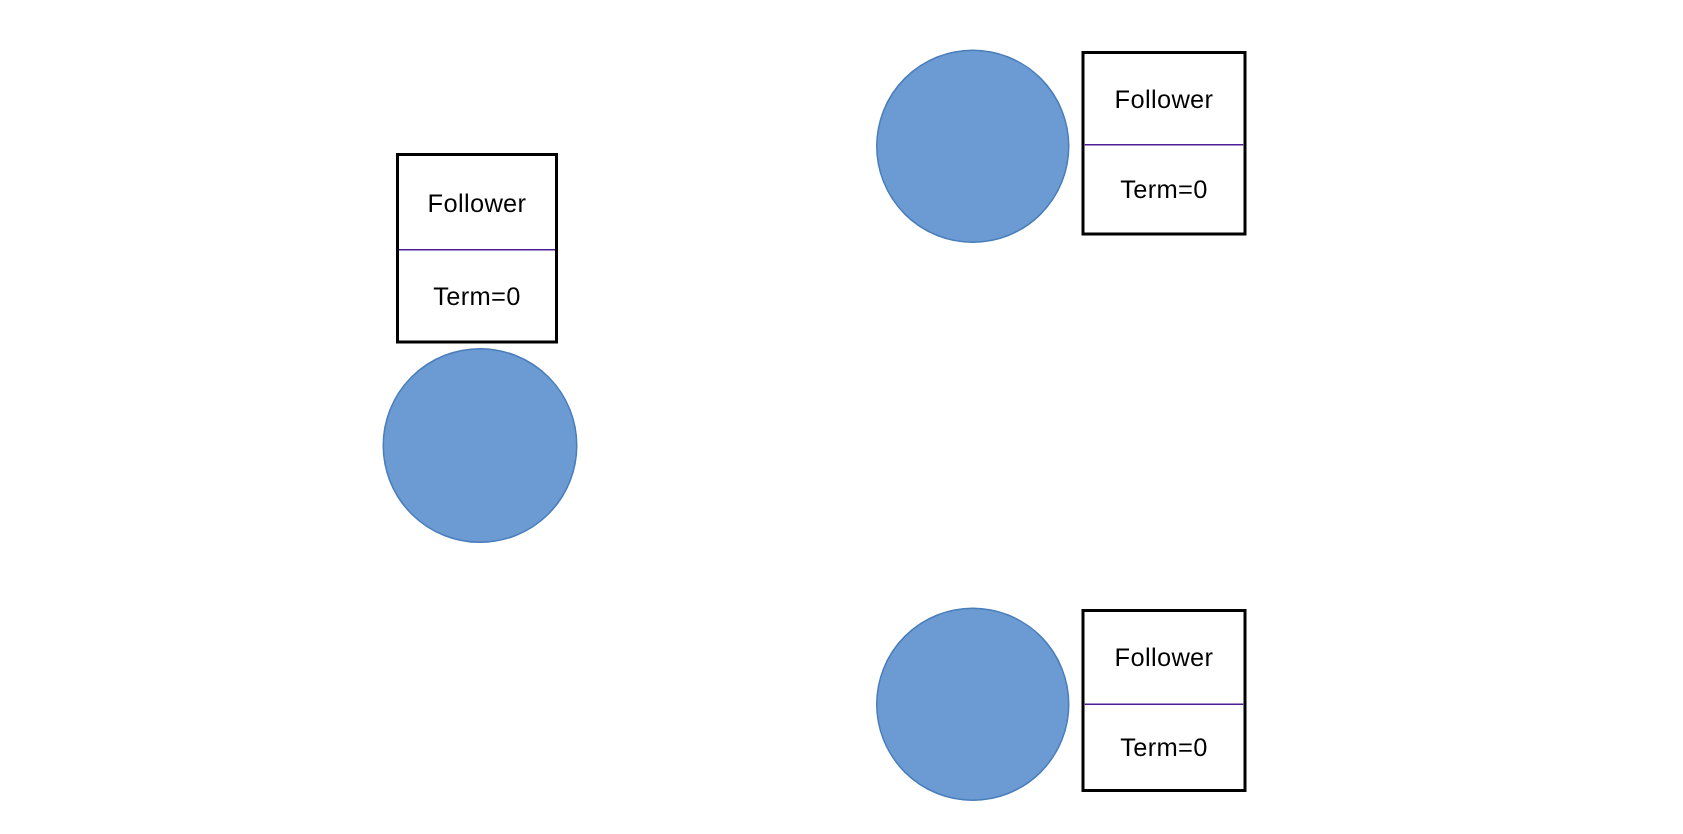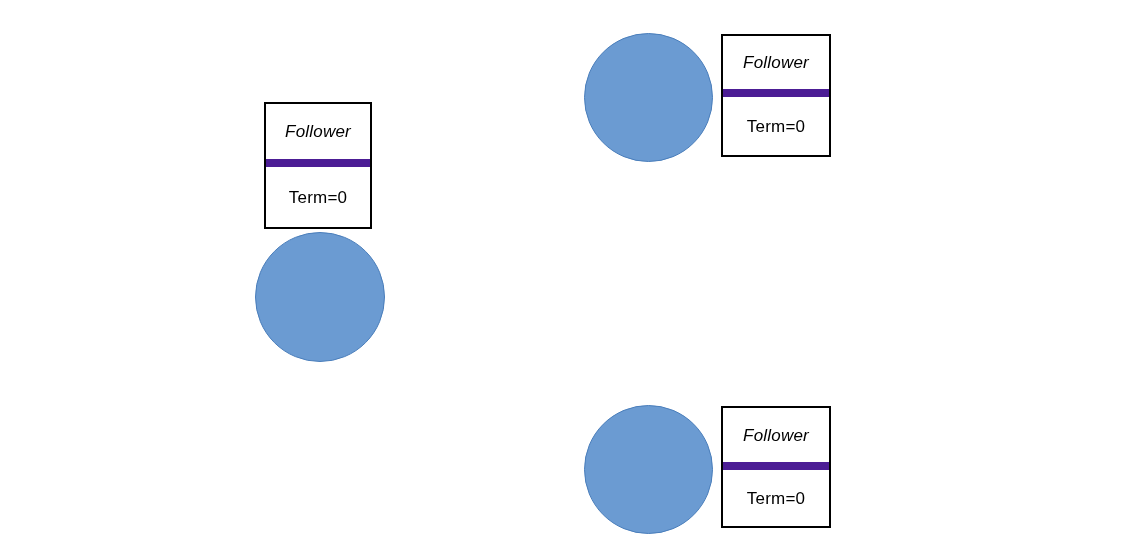--- a/index.html
+++ b/index.html
@@ -42,22 +42,21 @@
     align-items: center;
     justify-content: center;
     color: #000000;
     font-size: 17px;
     line-height: 1;
     letter-spacing: 0.2px;
     white-space: nowrap;
   }
   .label-row.role {
     flex: 0 0 auto;
-    border-bottom: 8px solid #4c1d95;
-    font-style: italic;
+    border-bottom: 1px solid #4c1d95;
   }
   .label-row.term {
     flex: 1 1 auto;
   }
 </style>
 </head>
 <body>
 
 <div id="canvas">
 

